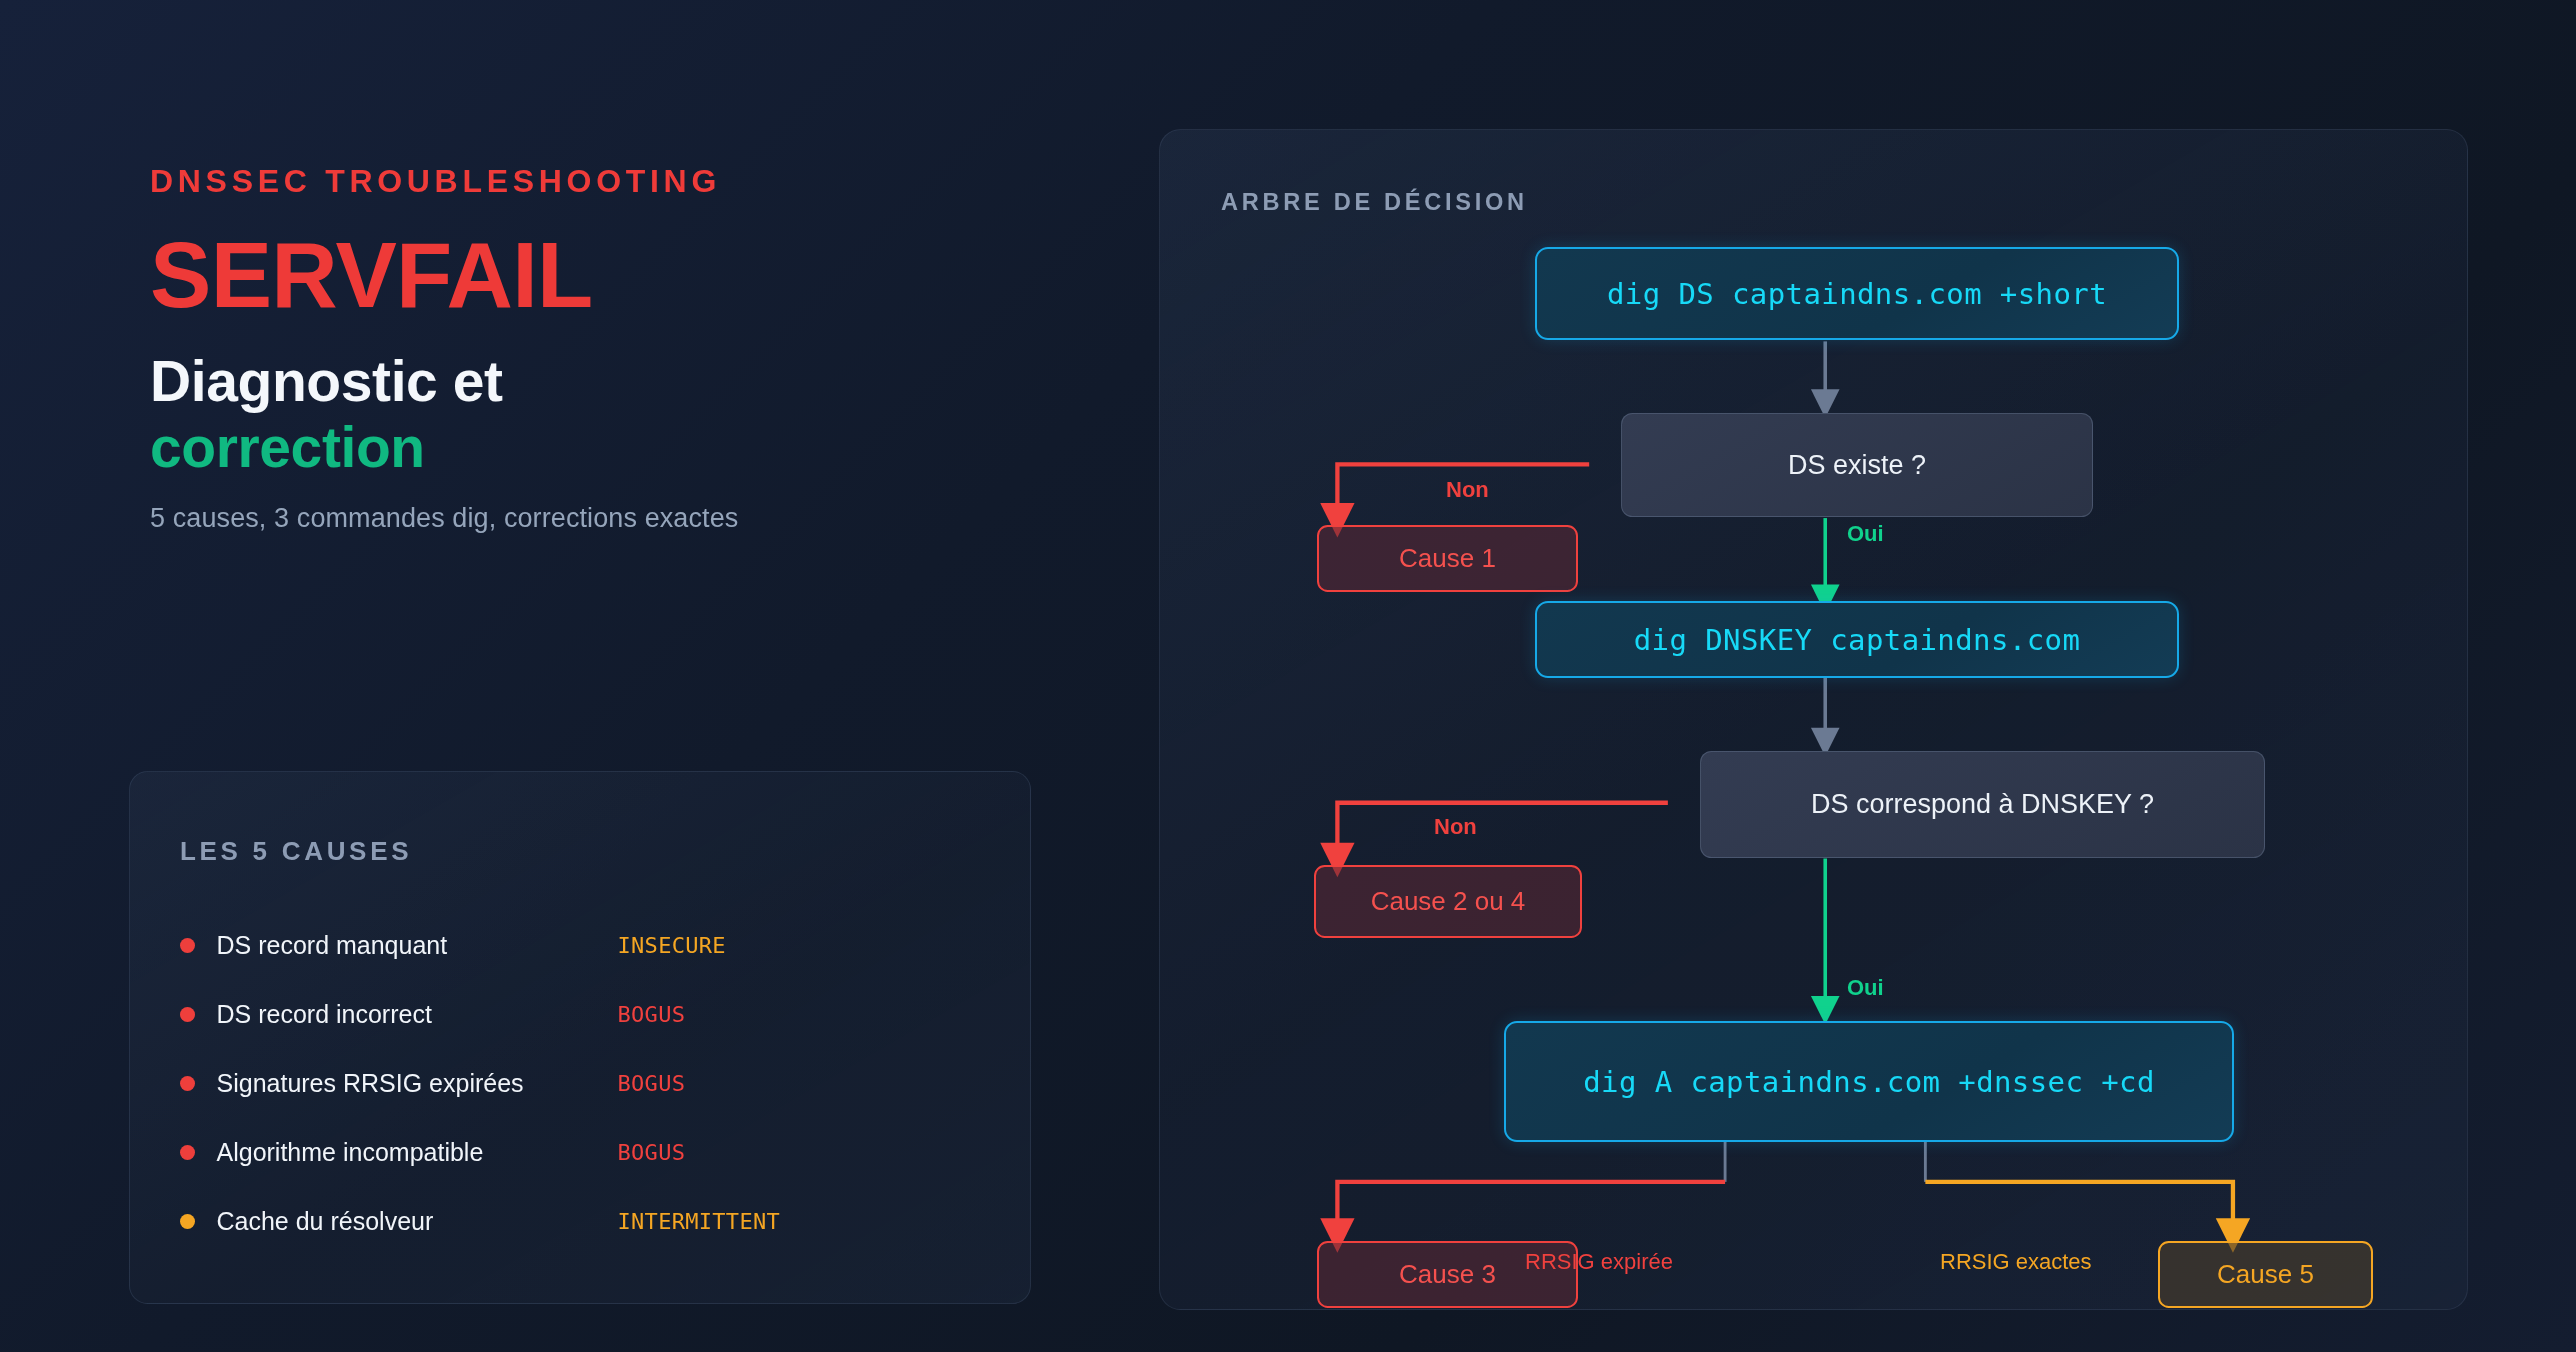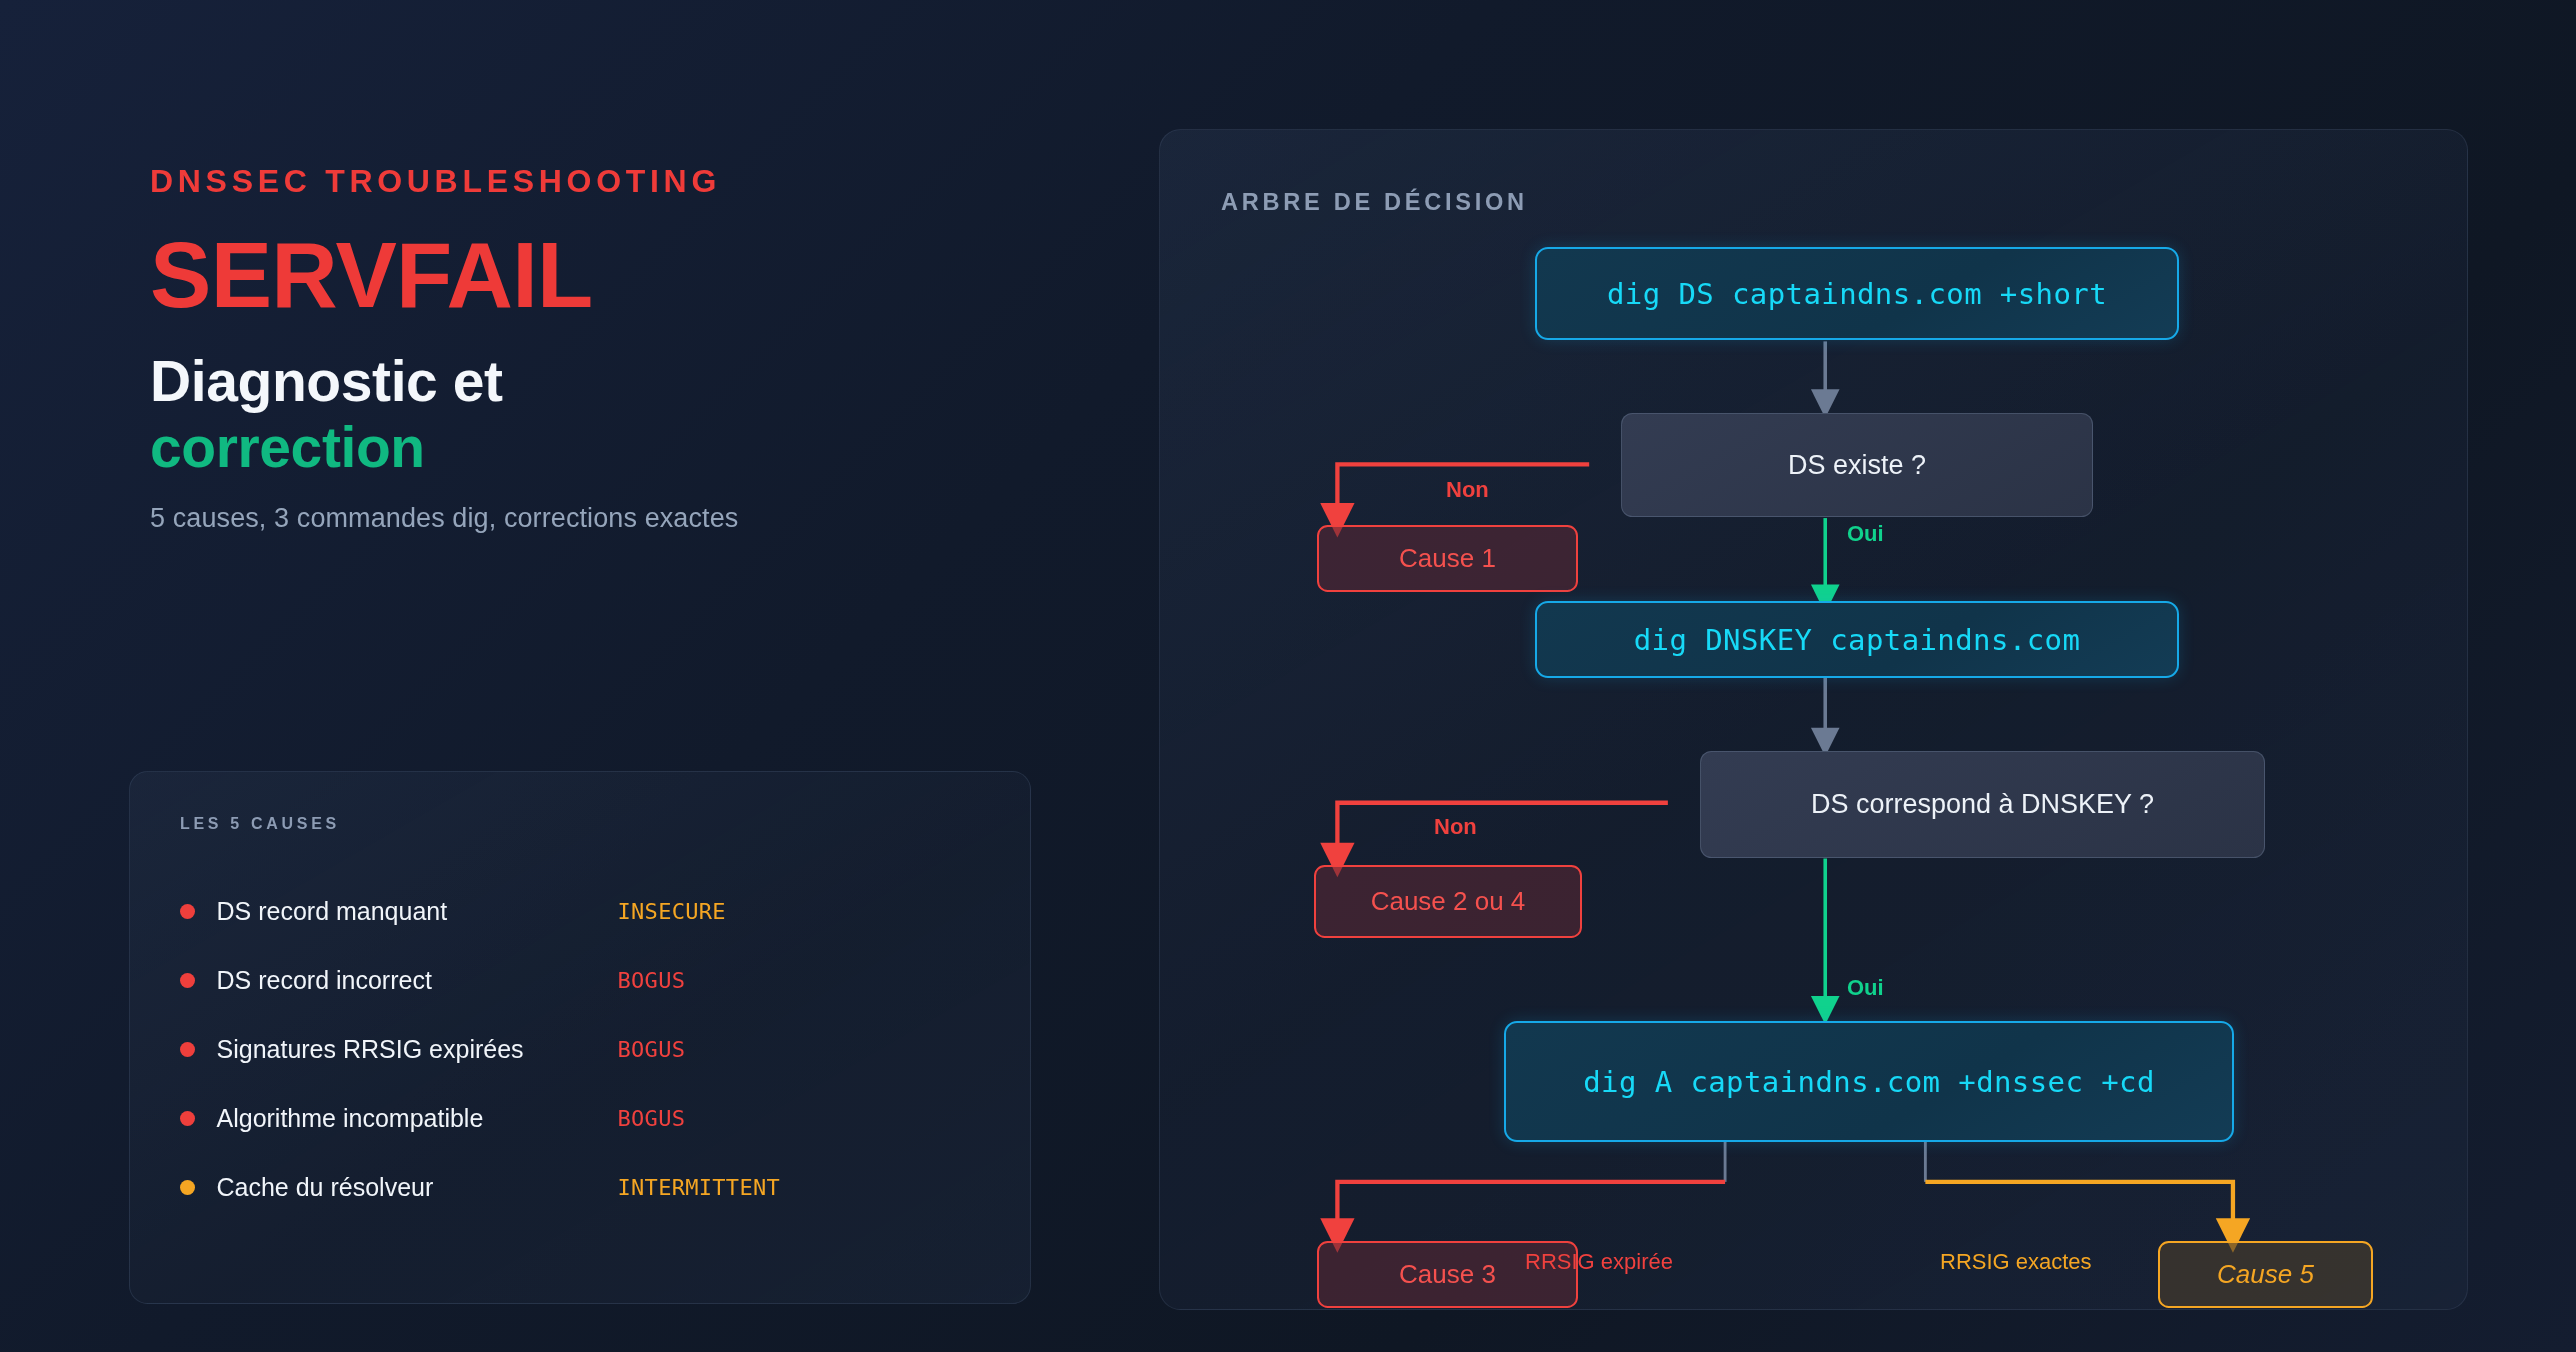--- a/index.html
+++ b/index.html
@@ -68,25 +68,26 @@
     top: 771px;
     width: 902px;
     height: 533px;
     background: linear-gradient(150deg, rgba(32,44,66,0.58) 0%, rgba(24,34,52,0.52) 55%, rgba(30,42,62,0.46) 100%);
     border: 1.1px solid rgba(120,140,175,0.17);
     border-radius: 18.6px;
     padding: 43px 50px 0 50px;
   }
 
   #causes-card-title {
-    font-size: 16px;
+    font-size: 26px;
     font-weight: 700;
     letter-spacing: 3.7px;
     color: #8d9cb4;
     margin-bottom: 44px;
+    margin-top: 21px;
   }
 
   #causes-list { list-style: none; }
 
   .cause-row {
     display: flex;
     align-items: center;
     height: 69px;
   }
 
@@ -183,21 +184,20 @@
   }
   .node-cause .node-text {
     font-size: 26px;
     color: #f5514e;
     white-space: nowrap;
   }
 
   .node-cause.warn {
     background: rgba(74,62,44,0.62);
     border-color: #f5a623;
-    font-style: italic;
   }
   .node-cause.warn .node-text { color: #f5a623; }
 
   
   .edge-label {
     position: absolute;
     font-size: 22px;
     font-weight: 700;
     white-space: nowrap;
     margin-top: 44px;

